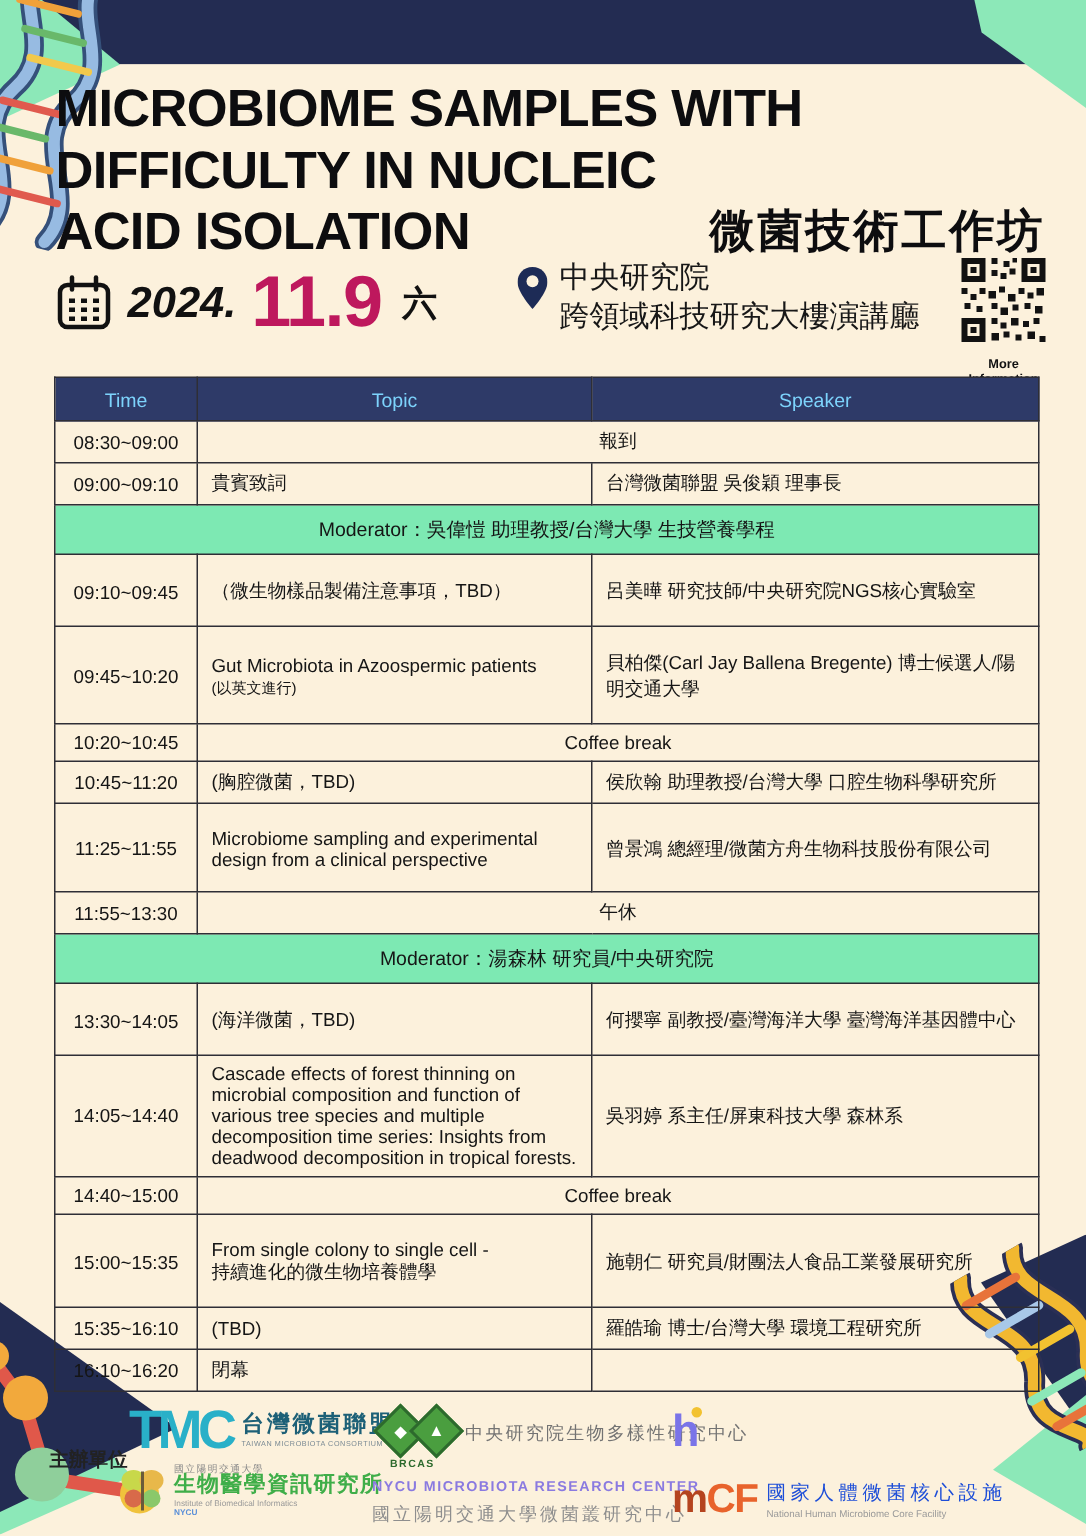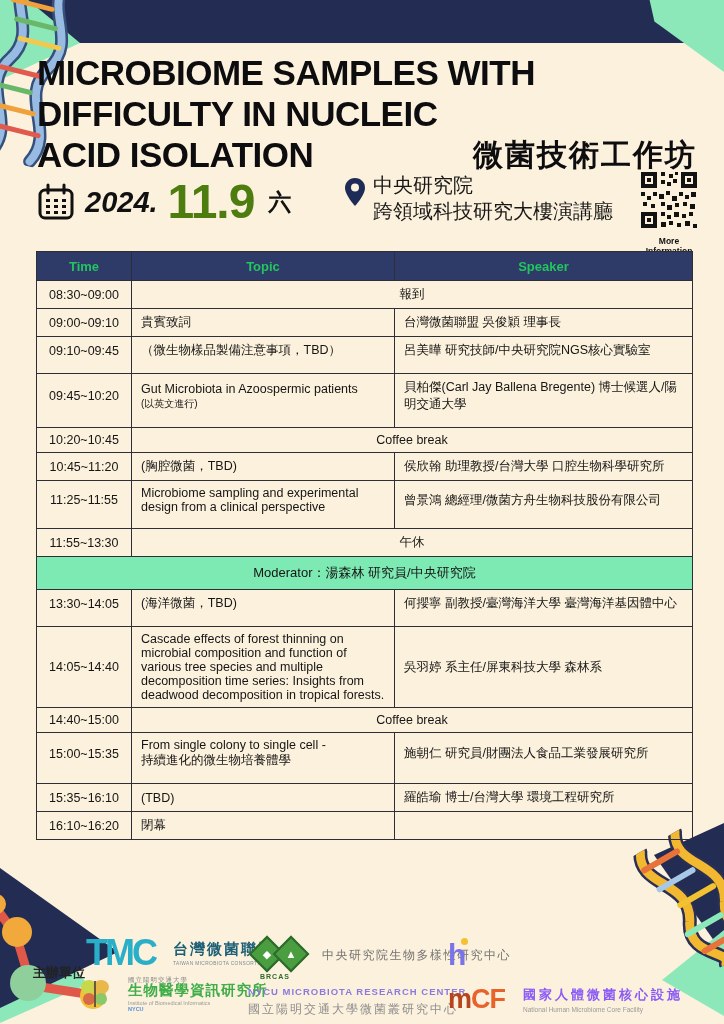--- a/index.html
+++ b/index.html
@@ -24,43 +24,43 @@
     clip-path:polygon(100% 0,0 58%,100% 100%);}
 
   
   .title{position:absolute;left:37px;top:52px;width:660px;color:#0d0d0f;
     font-weight:900;font-size:35px;line-height:41px;letter-spacing:-0.5px;}
   .title .line3{display:flex;justify-content:space-between;align-items:flex-end;}
   .title .zh{font-size:30px;letter-spacing:2px;font-weight:900;}
 
   .date-row{position:absolute;left:37px;top:178px;width:380px;display:flex;align-items:center;gap:10px;}
   .date-year{font-size:29px;font-weight:600;color:#111;font-style:italic;}
-  .date-day{font-size:48px;font-weight:900;color:#4d7c0f;letter-spacing:-1px;line-height:1;}
+  .date-day{font-size:48px;font-weight:900;color:#be185d;letter-spacing:-1px;line-height:1;}
   .date-week{font-size:23px;font-weight:600;color:#111;margin-left:4px;}
 
   .loc-block{position:absolute;left:345px;top:172px;display:flex;gap:8px;align-items:flex-start;}
   .loc-lines{font-size:20px;font-weight:500;color:#171717;line-height:26px;}
 
   .qr-block{position:absolute;left:636px;top:170px;width:66px;text-align:center;}
   .qr-label{font-size:8.5px;font-weight:700;color:#111;line-height:10px;margin-top:2px;}
 
   
   table.schedule{position:absolute;left:36px;top:251px;width:656px;border-collapse:collapse;
     table-layout:fixed;font-size:12.5px;color:#151515;}
   .schedule th,.schedule td{border:1.6px solid #2e2e36;padding:5px 9px;vertical-align:middle;}
-  .schedule th{background:#2e3a68;color:#22c55e;font-weight:700;font-size:13px;height:18px;}
+  .schedule th{background:#2e3a68;color:#7dd3fc;font-weight:400;font-size:13px;height:18px;}
   .schedule td.time-cell{text-align:center;white-space:nowrap;padding-left:2px;padding-right:2px;}
   .schedule td.span-cell,.schedule td.mod-cell{text-align:center;}
   .schedule td.mod-cell{background:#7de9b3;font-weight:500;font-size:13px;padding:7px 6px;}
-  .schedule tr.roomy td{padding-top:5px;padding-bottom:14px;}
+  .schedule tr.roomy td{padding-top:16px;padding-bottom:14px;}
   .topic-note{font-size:10px;margin-top:1px;}
 
   
   .organizer{position:absolute;left:33px;top:964px;font-size:13px;font-weight:700;color:#222;}
-  .f-block{position:absolute;display:flex;align-items:center;gap:18px;}
+  .f-block{position:absolute;display:flex;align-items:center;gap:6px;}
   .tmc{left:86px;top:935px;}
   .tmc-mark{font-size:36px;font-weight:800;color:#29b0c8;letter-spacing:-3px;line-height:1;}
   .tmc-zh{font-size:15px;font-weight:700;color:#1d6077;letter-spacing:2px;}
   .tmc-en{font-size:4.8px;color:#7a8a94;letter-spacing:.4px;margin-top:2px;}
   .brcas{left:252px;top:938px;}
   .diamonds{position:relative;width:52px;height:34px;}
   .dia{position:absolute;width:22px;height:22px;background:#4a9e3f;border:2px solid #2d6a2d;transform:rotate(45deg);top:3px;}
   .dia.d1{left:2px;} .dia.d2{left:26px;}
   .dia span{position:absolute;inset:0;display:flex;align-items:center;justify-content:center;
     transform:rotate(-45deg);color:#fff;font-size:11px;}
@@ -76,21 +76,21 @@
   .ibi-sup{font-size:6.5px;color:#8a8a8a;letter-spacing:1px;}
   .ibi-zh{font-size:14.5px;font-weight:800;color:#3fae49;letter-spacing:1px;}
   .ibi-en{font-size:5.5px;color:#9a9a9a;margin-top:1px;}
   .ibi-abbr{font-size:5.5px;color:#5a8fd8;font-weight:700;}
   .mrc{left:248px;top:986px;display:block;}
   .mrc-en{font-size:9.5px;font-weight:700;color:#8a7ae0;letter-spacing:1px;}
   .mrc-zh{font-size:12px;color:#8e8e8e;letter-spacing:2px;margin-top:4px;}
   .mcf{left:448px;top:986px;}
   .mcf-mark{font-size:27px;font-weight:900;letter-spacing:-1px;line-height:1;color:#e8632c;}
   .mcf-mark b{color:#b5441f;}
-  .mcf-zh{font-size:13px;color:#8b5cf6;letter-spacing:3px;font-weight:700;}
+  .mcf-zh{font-size:13px;color:#1d4ed8;letter-spacing:3px;font-weight:400;}
   .mcf-en{font-size:6.5px;color:#9a9a9a;margin-top:2px;}
 </style>
 </head>
 <body>
 
 <div class="poster">
 
   <div class="deco navy-band"></div>
   <div class="deco tl-green"></div>
   <div class="deco tr-green"></div>
@@ -260,20 +260,23 @@
           <td class="time-cell">08:30~09:00</td>
           <td class="span-cell" colspan="2">報到</td>
         </tr>
         <tr>
           <td class="time-cell">09:00~09:10</td>
           <td class="topic-cell">
             <div>貴賓致詞</div>
           </td>
           <td class="speaker-cell">台灣微菌聯盟 吳俊穎 理事長</td>
         </tr>
+        <tr>
+          <td class="mod-cell" colspan="3">Moderator：吳偉愷 助理教授/台灣大學 生技營養學程</td>
+        </tr>
         <tr class="roomy">
           <td class="time-cell">09:10~09:45</td>
           <td class="topic-cell">
             <div>（微生物樣品製備注意事項，TBD）</div>
           </td>
           <td class="speaker-cell">呂美曄 研究技師/中央研究院NGS核心實驗室</td>
         </tr>
         <tr class="roomy">
           <td class="time-cell">09:45~10:20</td>
           <td class="topic-cell">

